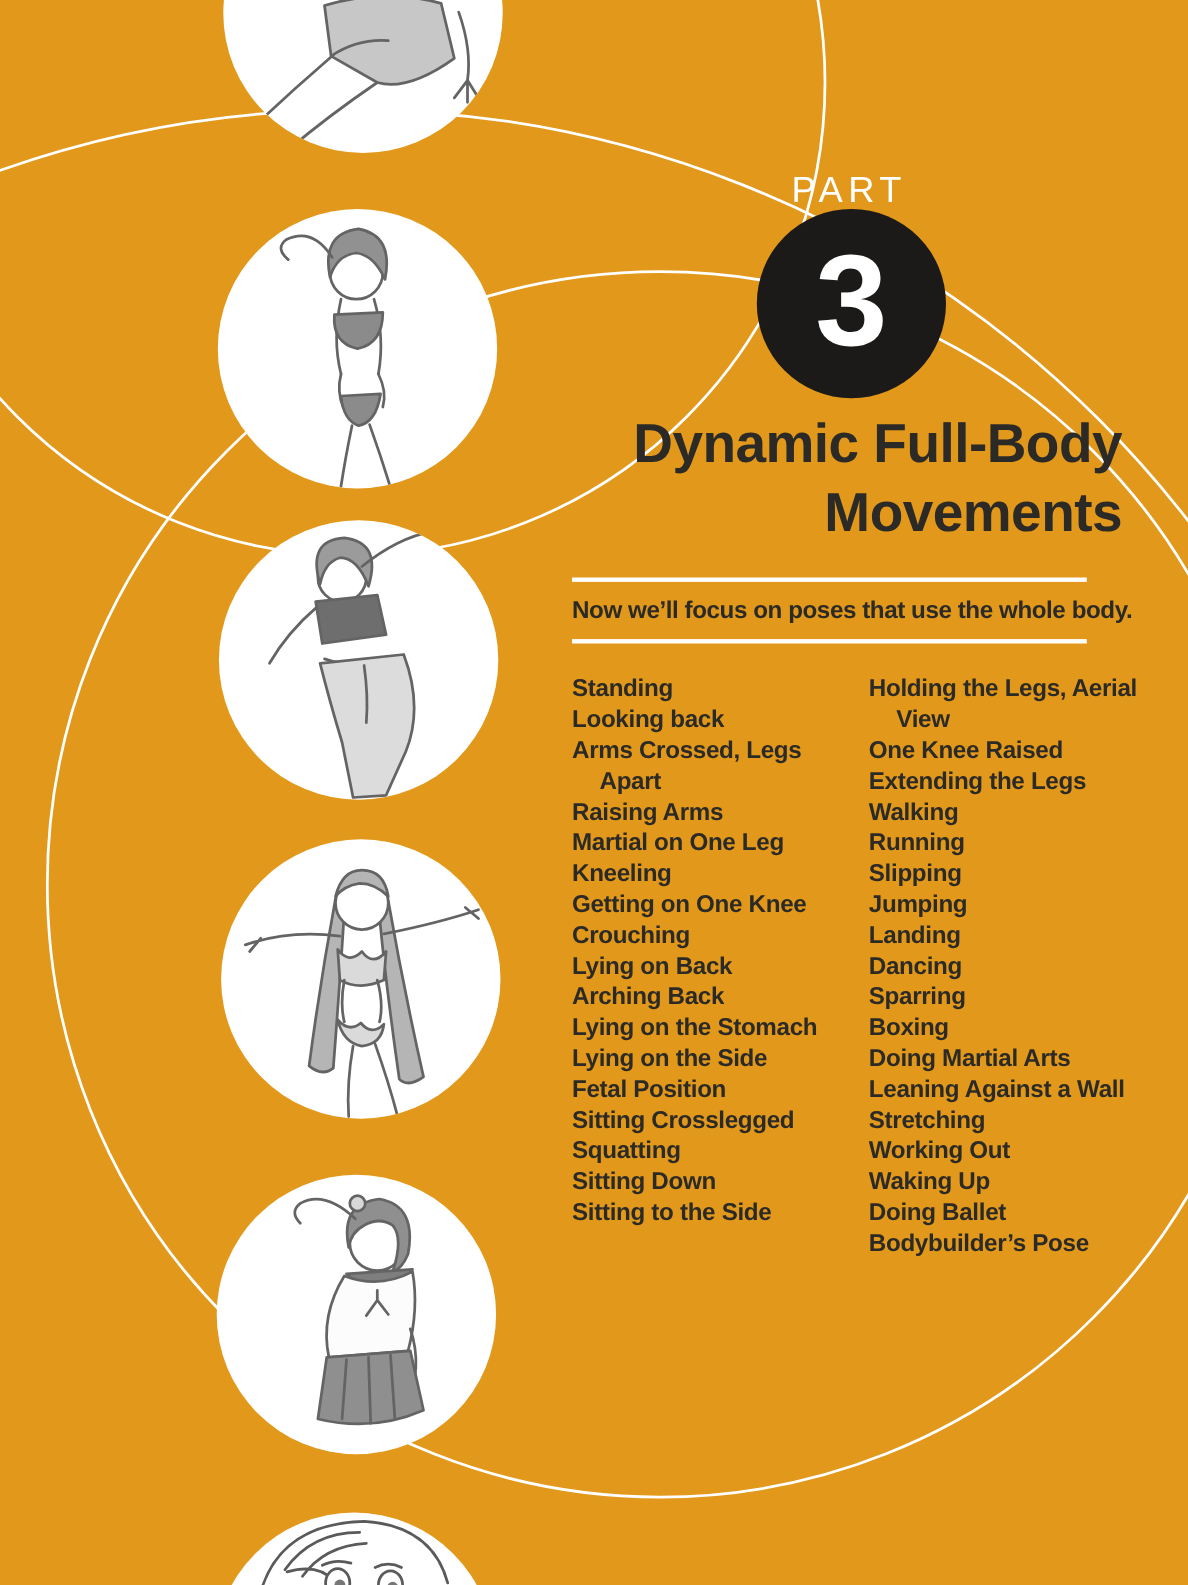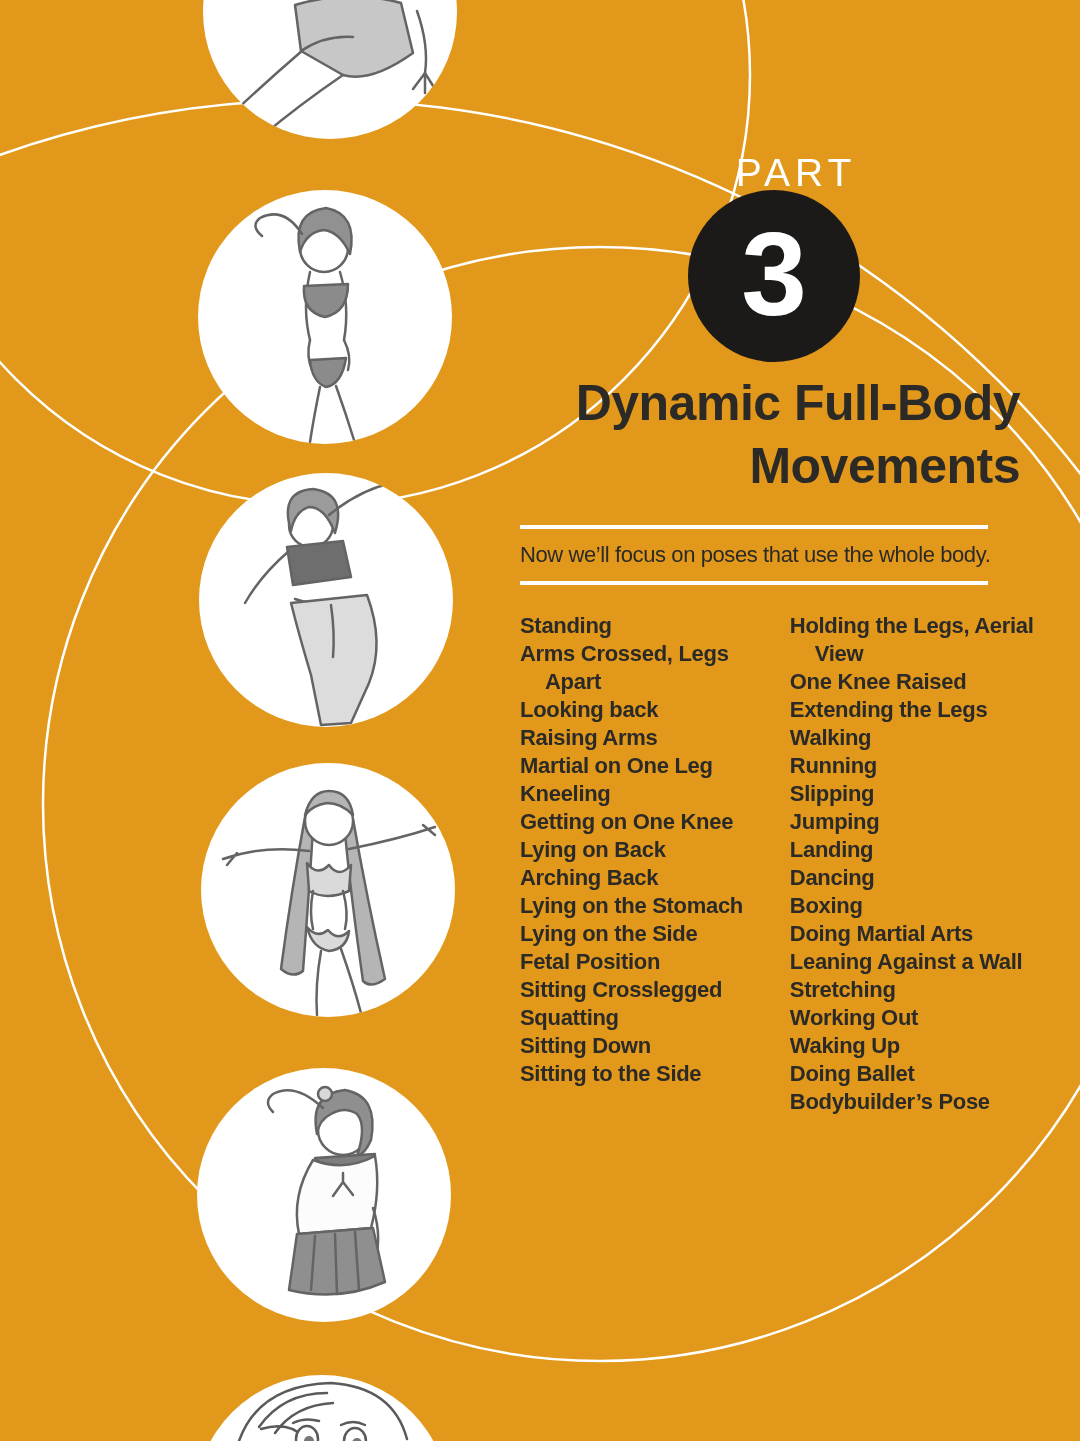--- a/index.html
+++ b/index.html
@@ -31,23 +31,22 @@
   .c1{left:203px;top:-115px;}
   .c2{left:198px;top:190px;}
   .c3{left:199px;top:473px;}
   .c4{left:201px;top:763px;}
   .c5{left:197px;top:1068px;}
   .c6{left:195px;top:1375px;}
 
   
   .part-label{
     position:absolute;z-index:3;left:772px;top:154px;transform:translateX(-50%);
-    color:var(--white);font-size:39px;font-weight:400;letter-spacing:5px;line-height:38px;
+    color:var(--white);font-size:33px;font-weight:400;letter-spacing:5px;line-height:38px;
     white-space:nowrap;
-    margin-left:24px;
   }
   .part-circle{
     position:absolute;z-index:2;left:688px;top:190px;width:172px;height:172px;
     border-radius:50%;background:var(--badge_black);
     display:flex;align-items:center;justify-content:center;
   }
   .part-number{
     color:var(--white);font-size:118px;font-weight:700;line-height:1;
     transform:translateY(-2px);
   }
@@ -59,21 +58,21 @@
     font-size:50px;font-weight:700;line-height:63px;letter-spacing:-0.5px;
   }
   .title span{display:block;}
 
   
   .rule{position:absolute;z-index:3;left:520px;width:468px;height:4px;background:var(--white);}
   .rule1{top:525px;}
   .rule2{top:581px;}
   .subtitle{
     position:absolute;z-index:3;left:520px;top:540px;width:500px;
-    color:var(--ink);font-size:22px;font-weight:400;line-height:30px;
+    color:var(--ink);font-size:22px;font-weight:700;line-height:30px;
     letter-spacing:-0.4px;white-space:nowrap;
   }
 
   
   .pose-list{
     position:absolute;z-index:3;left:520px;top:612px;width:552px;
     display:flex;gap:24px;
   }
   .pose-list ul{list-style:none;}
   .pose-list .left{width:250px;}
@@ -200,46 +199,48 @@
     <span>Movements</span>
   </h1>
 
   <div class="rule rule1"></div>
   <p class="subtitle">Now we’ll focus on poses that use the whole body.</p>
   <div class="rule rule2"></div>
 
   <div class="pose-list">
     <ul class="left">
       <li>Standing</li>
+      <li>Looking back</li>
       <li>Arms Crossed, Legs Apart</li>
-      <li>Looking back</li>
       <li>Raising Arms</li>
       <li>Martial on One Leg</li>
       <li>Kneeling</li>
       <li>Getting on One Knee</li>
+      <li>Crouching</li>
       <li>Lying on Back</li>
       <li>Arching Back</li>
       <li>Lying on the Stomach</li>
       <li>Lying on the Side</li>
       <li>Fetal Position</li>
       <li>Sitting Crosslegged</li>
       <li>Squatting</li>
       <li>Sitting Down</li>
       <li>Sitting to the Side</li>
     </ul>
     <ul class="right">
       <li>Holding the Legs, Aerial View</li>
       <li>One Knee Raised</li>
       <li>Extending the Legs</li>
       <li>Walking</li>
       <li>Running</li>
       <li>Slipping</li>
       <li>Jumping</li>
       <li>Landing</li>
       <li>Dancing</li>
+      <li>Sparring</li>
       <li>Boxing</li>
       <li>Doing Martial Arts</li>
       <li>Leaning Against a Wall</li>
       <li>Stretching</li>
       <li>Working Out</li>
       <li>Waking Up</li>
       <li>Doing Ballet</li>
       <li>Bodybuilder’s Pose</li>
     </ul>
   </div>

